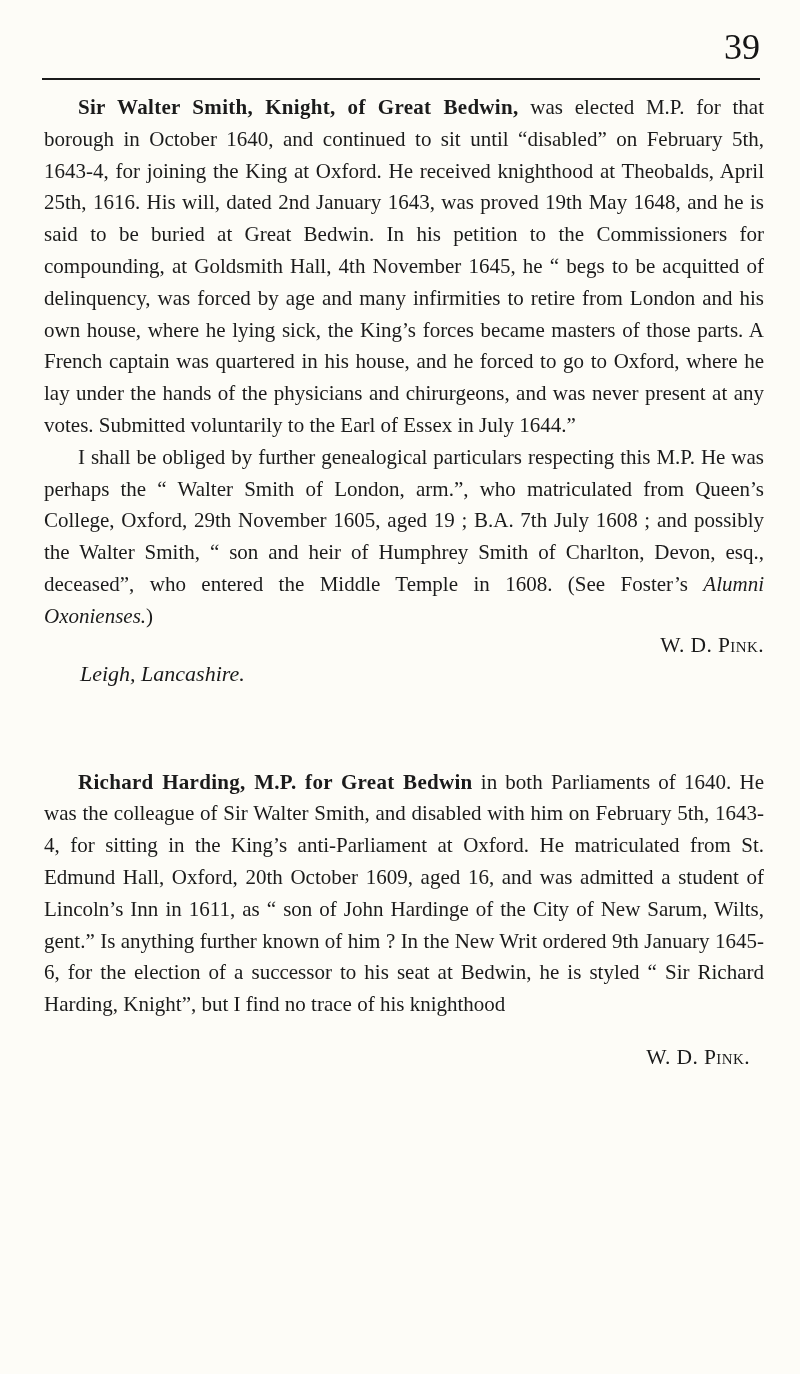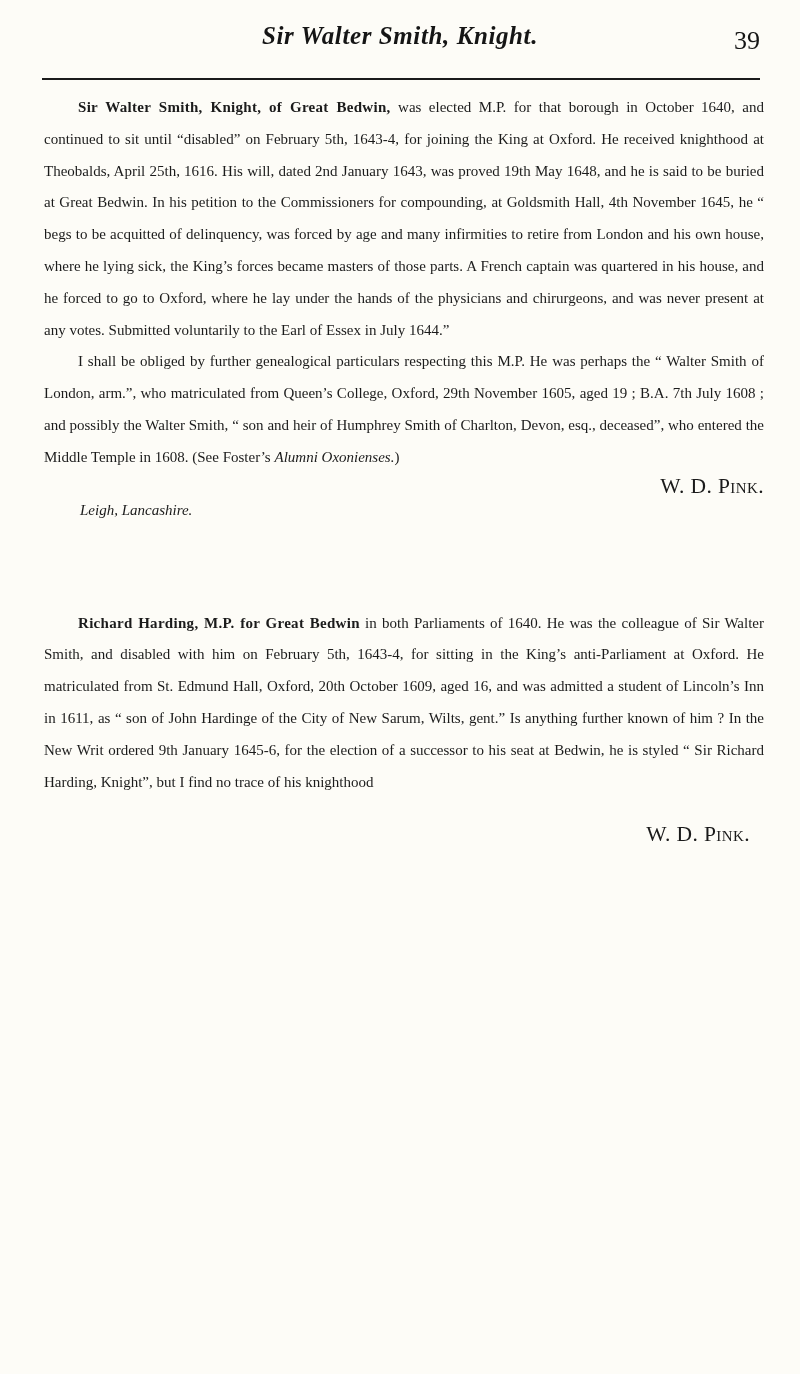--- a/index.html
+++ b/index.html
@@ -39,41 +39,41 @@
     font-style: italic;
     font-weight: bold;
     font-size: 25px;
     letter-spacing: 0.6px;
     color: #151515;
   }
   .page-number {
     position: absolute;
     right: 0;
     top: 4px;
-    font-size: 26px;
+    font-size: 36px;
     font-family: "Liberation Serif", serif;
     color: #151515;
   }
   .rule {
     position: absolute;
     left: 42px;
     right: 40px;
     top: 78px;
     border-top: 2px solid #1b1b1b;
   }
   .body {
     position: absolute;
     left: 44px;
     right: 36px;
     top: 92px;
     width: 720px;
   }
   p {
     margin: 0 0 0 0;
-    font-size: 15px;
+    font-size: 21px;
     line-height: 31.8px;
     text-align: justify;
     text-justify: inter-word;
     color: #1b1b1b;
     hyphens: none;
   }
   p.indent {
     text-indent: 34px;
   }
   .smallcaps-lead {
@@ -84,21 +84,21 @@
     text-align: right;
     font-size: 21.5px;
     margin-top: 16px;
     letter-spacing: 0.4px;
   }
   .sc {
     font-variant: small-caps;
   }
   .place {
     font-style: italic;
-    font-size: 15px;
+    font-size: 22px;
     margin-top: -26px;
     padding-left: 36px;
   }
   .sig-row {
     position: relative;
     height: 60px;
   }
   .sig-row .sig {
     position: absolute;
     right: 0;
@@ -125,21 +125,20 @@
   .ital {
     font-style: italic;
   }
 </style>
 </head>
 <body>
 
 <div class="page">
 
   <div class="header">
-    <div class="running-title">Sir Walter Smith, Knight.</div>
     <div class="page-number">39</div>
   </div>
 
   <div class="rule"></div>
 
   <div class="body">
 
     <p class="indent"><span class="smallcaps-lead">Sir Walter Smith, Knight, of Great Bedwin,</span><span> was elected M.P. for that borough in October 1640, and continued to sit until “disabled” on February 5th, 1643-4, for joining the King at Oxford.   He received knighthood at Theobalds, April 25th, 1616. His will, dated 2nd January 1643, was proved 19th May 1648, and he is said to be buried at Great Bedwin.   In his petition to the Commissioners for compounding, at Goldsmith Hall, 4th November 1645, he “ begs to be acquitted of delinquency, was forced by age and many infirmities to retire from London and his own house, where he lying sick, the King’s forces became masters of those parts.   A French captain was quartered in his house, and he forced to go to Oxford, where he lay under the hands of the physicians and chirurgeons, and was never present at any votes.   Submitted voluntarily to the Earl of Essex in July 1644.”</span></p>
 
 

